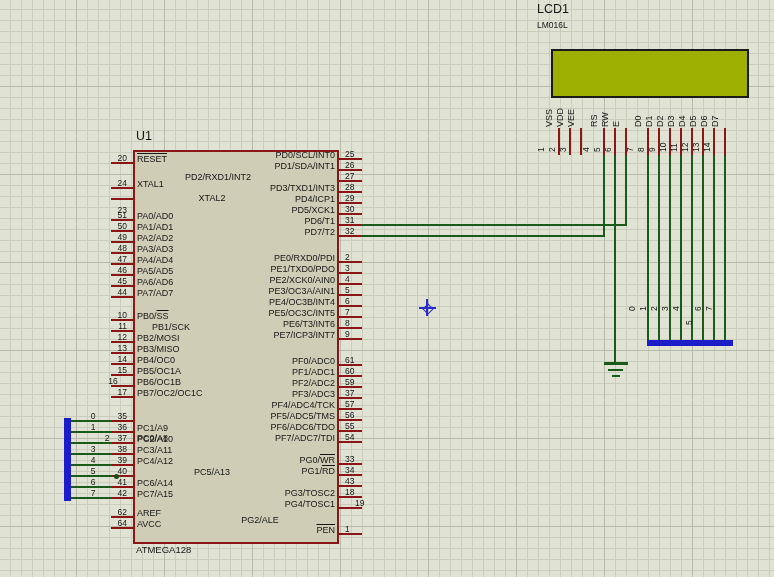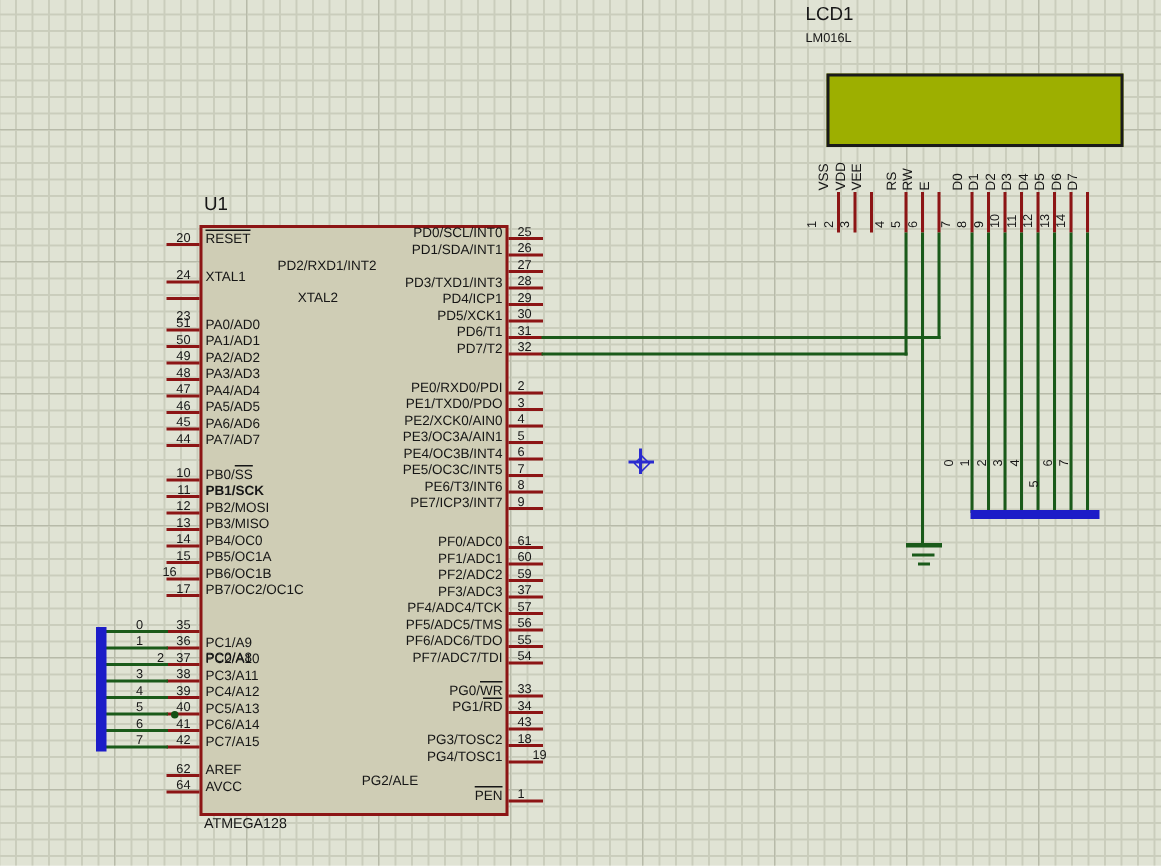--- a/index.html
+++ b/index.html
@@ -74,21 +74,21 @@
     <div class="pin-num" style="left: 99px; top: 276px; width: 28px; text-align: right;">45</div>
     <div class="pin-label" style="left: 137px; top: 276.5px; width: 150px; text-align: left;"><span>PA6/AD6</span></div>
     <div class="stub" style="left: 111px; top: 296px; width: 22px; height: 1.6px;"></div>
     <div class="pin-num" style="left: 99px; top: 287px; width: 28px; text-align: right;">44</div>
     <div class="pin-label" style="left: 137px; top: 287.5px; width: 150px; text-align: left;"><span>PA7/AD7</span></div>
     <div class="stub" style="left: 111px; top: 319px; width: 22px; height: 1.6px;"></div>
     <div class="pin-num" style="left: 99px; top: 310px; width: 28px; text-align: right;">10</div>
     <div class="pin-label" style="left: 137px; top: 310.5px; width: 150px; text-align: left;"><span>PB0/</span><span class="ov">SS</span></div>
     <div class="stub" style="left: 111px; top: 330px; width: 22px; height: 1.6px;"></div>
     <div class="pin-num" style="left: 99px; top: 321px; width: 28px; text-align: right;">11</div>
-    <div class="pin-label" style="left: 137px; top: 321.5px; width: 150px; text-align: left; font-weight: bold;"><span>PB1/SCK</span></div>
+    <div class="pin-label" style="left: 152px; top: 321.5px; width: 150px; text-align: left;"><span>PB1/SCK</span></div>
     <div class="stub" style="left: 111px; top: 341px; width: 22px; height: 1.6px;"></div>
     <div class="pin-num" style="left: 99px; top: 332px; width: 28px; text-align: right;">12</div>
     <div class="pin-label" style="left: 137px; top: 332.5px; width: 150px; text-align: left;"><span>PB2/MOSI</span></div>
     <div class="stub" style="left: 111px; top: 352px; width: 22px; height: 1.6px;"></div>
     <div class="pin-num" style="left: 99px; top: 343px; width: 28px; text-align: right;">13</div>
     <div class="pin-label" style="left: 137px; top: 343.5px; width: 150px; text-align: left;"><span>PB3/MISO</span></div>
     <div class="stub" style="left: 111px; top: 363px; width: 22px; height: 1.6px;"></div>
     <div class="pin-num" style="left: 99px; top: 354px; width: 28px; text-align: right;">14</div>
     <div class="pin-label" style="left: 137px; top: 354.5px; width: 150px; text-align: left;"><span>PB4/OC0</span></div>
     <div class="stub" style="left: 111px; top: 374px; width: 22px; height: 1.6px;"></div>
@@ -110,21 +110,21 @@
     <div class="pin-num" style="left: 99px; top: 433px; width: 28px; text-align: right;">37</div>
     <div class="pin-label" style="left: 137px; top: 433.5px; width: 150px; text-align: left;"><span>PC2/A10</span></div>
     <div class="stub" style="left: 111px; top: 453px; width: 22px; height: 1.6px;"></div>
     <div class="pin-num" style="left: 99px; top: 444px; width: 28px; text-align: right;">38</div>
     <div class="pin-label" style="left: 137px; top: 444.5px; width: 150px; text-align: left;"><span>PC3/A11</span></div>
     <div class="stub" style="left: 111px; top: 464px; width: 22px; height: 1.6px;"></div>
     <div class="pin-num" style="left: 99px; top: 455px; width: 28px; text-align: right;">39</div>
     <div class="pin-label" style="left: 137px; top: 455.5px; width: 150px; text-align: left;"><span>PC4/A12</span></div>
     <div class="stub" style="left: 111px; top: 475px; width: 22px; height: 1.6px;"></div>
     <div class="pin-num" style="left: 99px; top: 466px; width: 28px; text-align: right;">40</div>
-    <div class="pin-label" style="left: 137px; top: 466.5px; width: 150px; text-align: left;"><span>PC5/A13</span></div>
+    <div class="pin-label" style="left: 137px; top: 466.5px; width: 150px; text-align: center;"><span>PC5/A13</span></div>
     <div class="stub" style="left: 111px; top: 486px; width: 22px; height: 1.6px;"></div>
     <div class="pin-num" style="left: 99px; top: 477px; width: 28px; text-align: right;">41</div>
     <div class="pin-label" style="left: 137px; top: 477.5px; width: 150px; text-align: left;"><span>PC6/A14</span></div>
     <div class="stub" style="left: 111px; top: 497px; width: 22px; height: 1.6px;"></div>
     <div class="pin-num" style="left: 99px; top: 488px; width: 28px; text-align: right;">42</div>
     <div class="pin-label" style="left: 137px; top: 488.5px; width: 150px; text-align: left;"><span>PC7/A15</span></div>
     <div class="stub" style="left: 111px; top: 516px; width: 22px; height: 1.6px;"></div>
     <div class="pin-num" style="left: 99px; top: 507px; width: 28px; text-align: right;">62</div>
     <div class="pin-label" style="left: 137px; top: 507.5px; width: 150px; text-align: left;"><span>AREF</span></div>
     <div class="stub" style="left: 111px; top: 527px; width: 22px; height: 1.6px;"></div>

